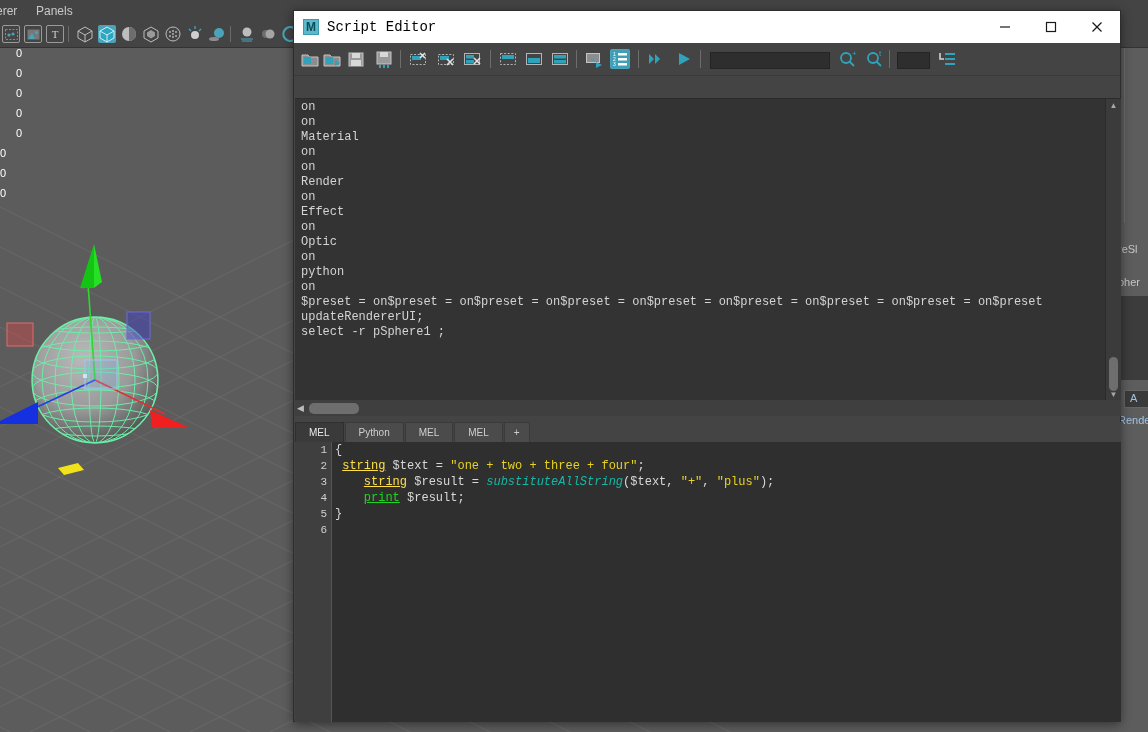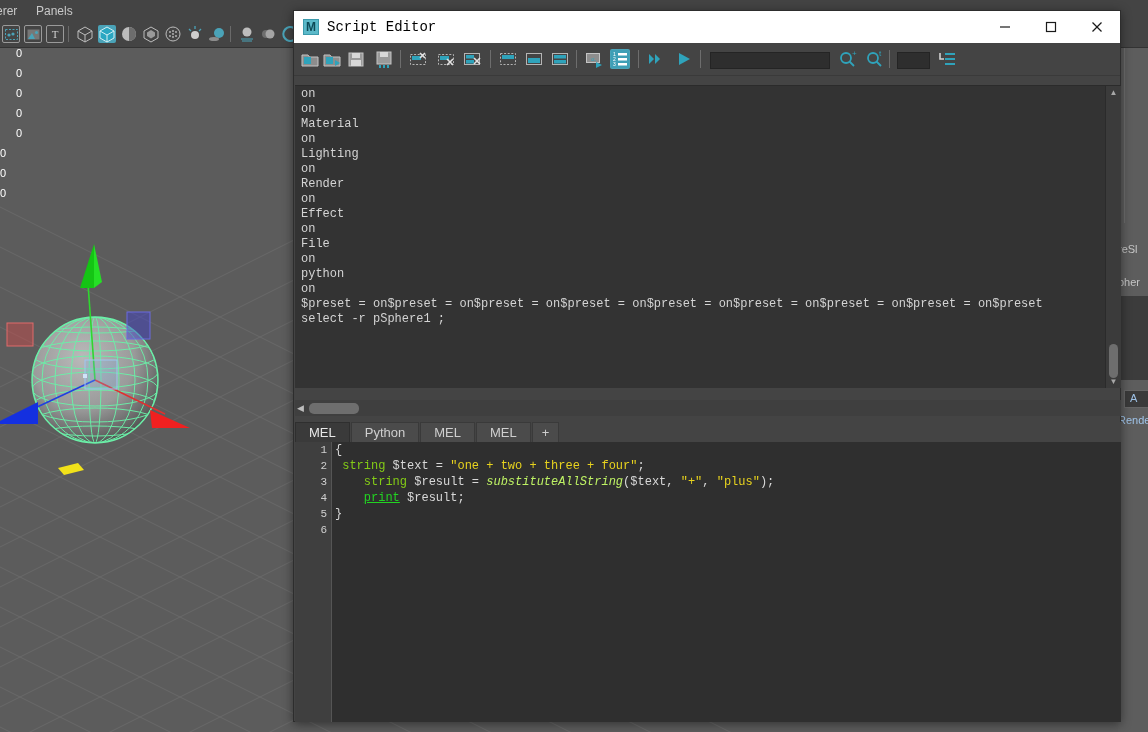--- a/index.html
+++ b/index.html
@@ -90,21 +90,21 @@
   .search-field{
     position:absolute;top:9px;left:416px;width:120px;height:17px;
     background:#2e2e2e;border:1px solid #242424;box-sizing:border-box;
   }
   .small-field{
     position:absolute;top:9px;left:603px;width:33px;height:17px;
     background:#2e2e2e;border:1px solid #242424;box-sizing:border-box;
   }
 
   .history{
-    position:absolute;left:1px;top:74px;width:826px;height:302px;
+    position:absolute;left:1px;top:87px;width:826px;height:302px;
     background:#333333;
     border-top:1px solid #2b2b2b;
     overflow:hidden;
   }
   .hist-inner{position:absolute;left:6px;top:1px;right:18px;}
   .hline{
     color:#d4d4d4;font-family:"Liberation Mono","DejaVu Sans Mono",monospace;
     font-size:12px;line-height:15px;white-space:pre;
   }
   .vscroll{
@@ -118,21 +118,21 @@
     position:absolute;left:1px;top:389px;width:826px;height:16px;background:#3f3f3f;
   }
   .hs-arrow{position:absolute;left:2px;top:3px;color:#bdbdbd;font-size:9px;}
   .hs-thumb{position:absolute;left:14px;top:3px;width:50px;height:11px;background:#6e6e6e;border-radius:5px;}
 
   .tabbar{
     position:absolute;left:1px;top:411px;width:826px;height:20px;
     background:#444444;display:flex;align-items:flex-end;
   }
   .tab{
-    height:20px;line-height:20px;padding:0 13px;font-size:13px;color:#cfcfcf;
+    height:20px;line-height:20px;padding:0 13px;font-size:10px;color:#cfcfcf;
     background:#4b4b4b;border:1px solid #3a3a3a;border-bottom:none;
     box-sizing:border-box;margin-right:1px;text-align:center;
   }
   .tab.active{background:#3a3a3a;color:#e8e8e8;border-color:#2f2f2f;}
   .tab.plus{padding:0 9px;}
 
   .editor{
     position:absolute;left:1px;top:431px;width:826px;height:280px;
     background:#2f2f2f;
   }
@@ -144,23 +144,23 @@
   .gnum{
     color:#cfcfcf;font-family:"Liberation Mono","DejaVu Sans Mono",monospace;
     font-size:11px;line-height:16px;text-align:right;padding-right:4px;
   }
   .code{
     position:absolute;left:40px;top:0;right:0;height:280px;
     font-family:"Liberation Mono","DejaVu Sans Mono",monospace;
     font-size:12px;line-height:16px;white-space:pre;
   }
   .c-plain{color:#d8d8d8;}
-  .c-kw{color:#84cc16;}
+  .c-kw{color:#fde047;text-decoration:underline;}
   .c-str{color:#e8d31e;}
-  .c-fn{color:#bef264;font-style:italic;}
+  .c-fn{color:#14b8a6;font-style:italic;}
   .c-print{color:#22d422;text-decoration:underline;}
 
   .watermark{
     position:absolute;right:10px;bottom:18px;
     color:#e3e3e3;font-size:17px;
     font-family:"Liberation Sans",sans-serif;
     text-shadow:0 1px 2px rgba(0,0,0,.5);
     letter-spacing:.5px;
   }
 </style>
@@ -567,31 +567,31 @@
           </svg>
       </span>
     </div>
 
     <div class="history">
       <div class="hist-inner">
         <div class="hline">on</div>
         <div class="hline">on</div>
         <div class="hline">Material</div>
         <div class="hline">on</div>
-        <div class="hline">Lighting</div>
         <div class="hline">on</div>
         <div class="hline">Render</div>
         <div class="hline">on</div>
         <div class="hline">Effect</div>
         <div class="hline">on</div>
-        <div class="hline">File</div>
+        <div class="hline">Optic</div>
         <div class="hline">on</div>
         <div class="hline">python</div>
         <div class="hline">on</div>
         <div class="hline">$preset = on$preset = on$preset = on$preset = on$preset = on$preset = on$preset = on$preset = on$preset</div>
+        <div class="hline">updateRendererUI;</div>
         <div class="hline">select -r pSphere1 ;</div>
       </div>
       <div class="vscroll">
         <div class="vs-arrow">▲</div>
         <div class="vs-thumb" style="top:258px;height:34px;"></div>
         <div class="vs-arrow" style="position:absolute;bottom:0;">▼</div>
       </div>
     </div>
 
     <div class="hscroll">

